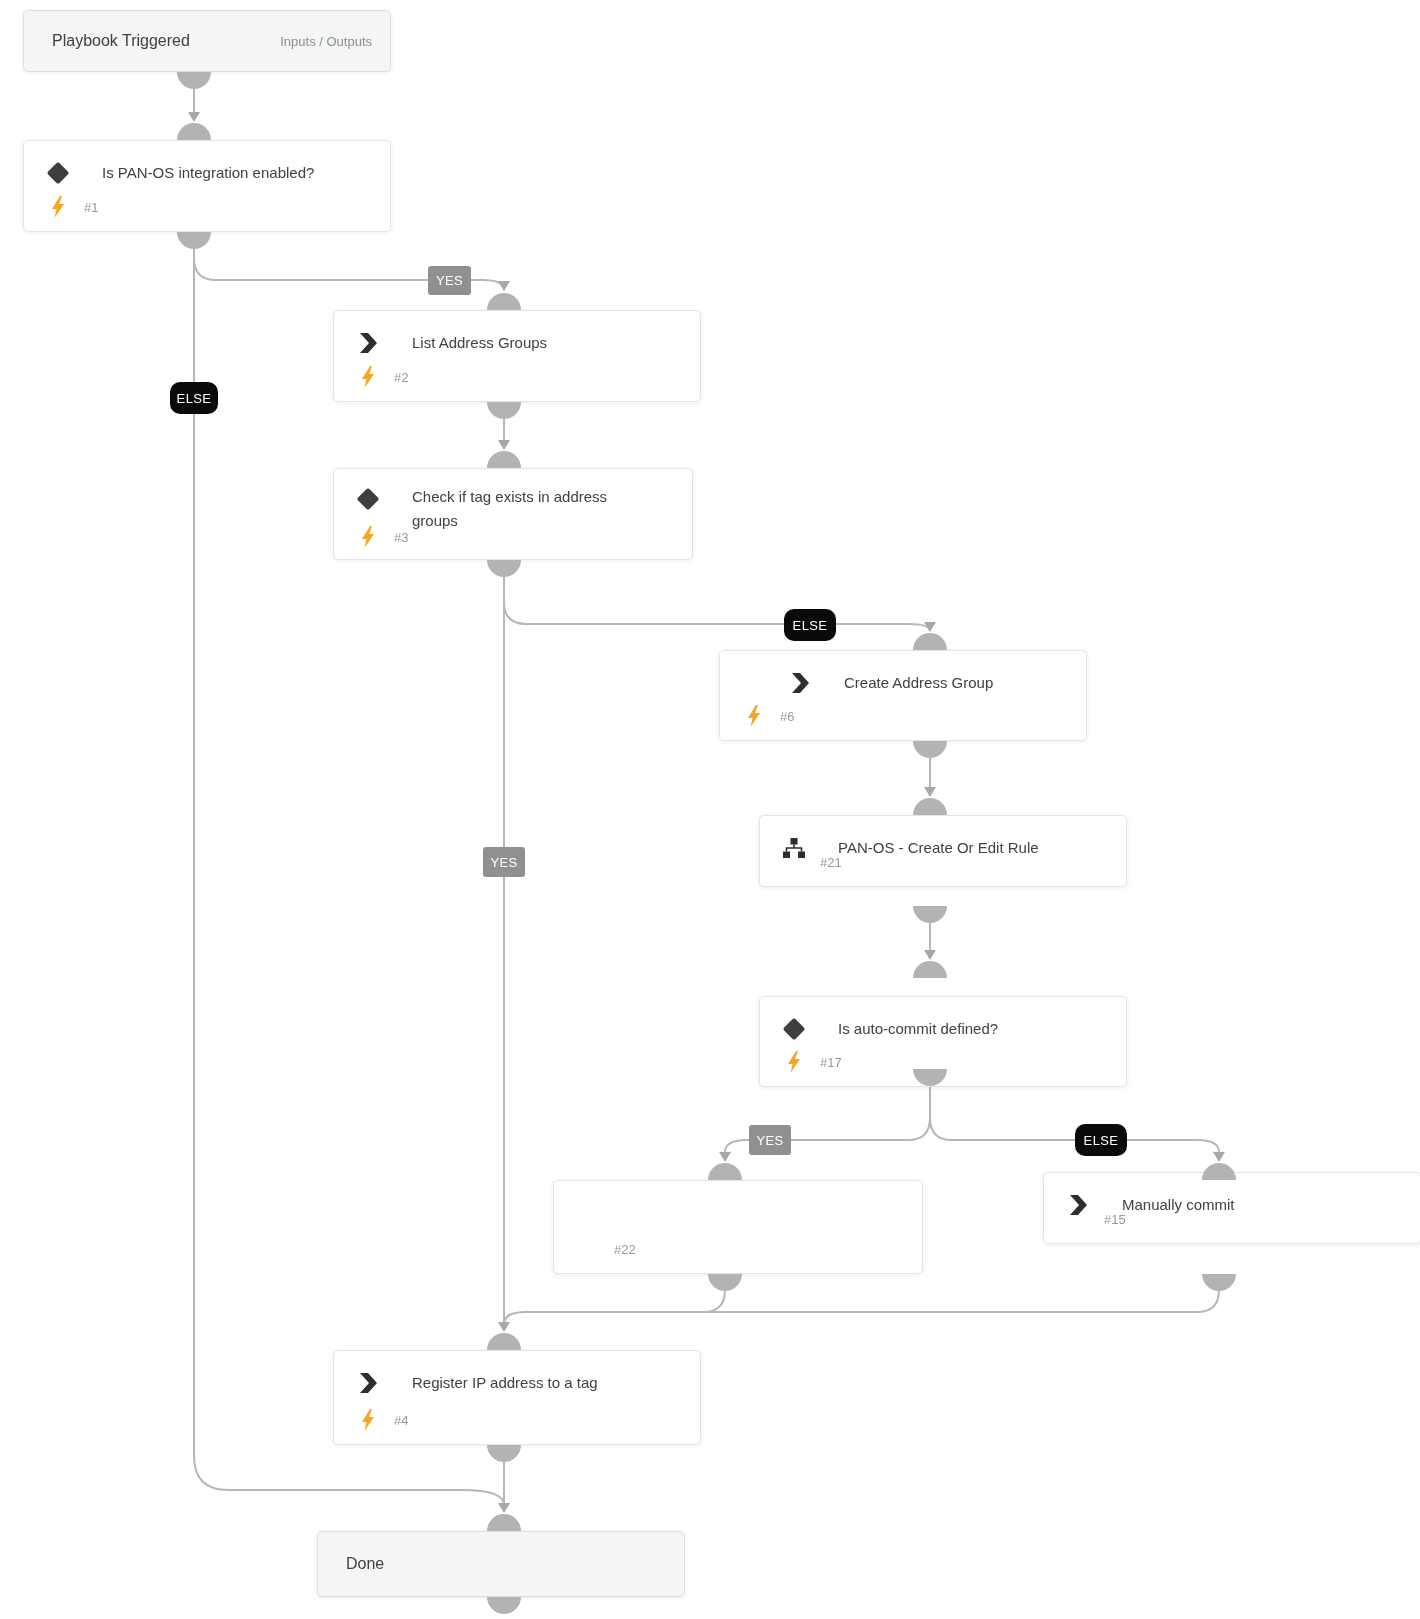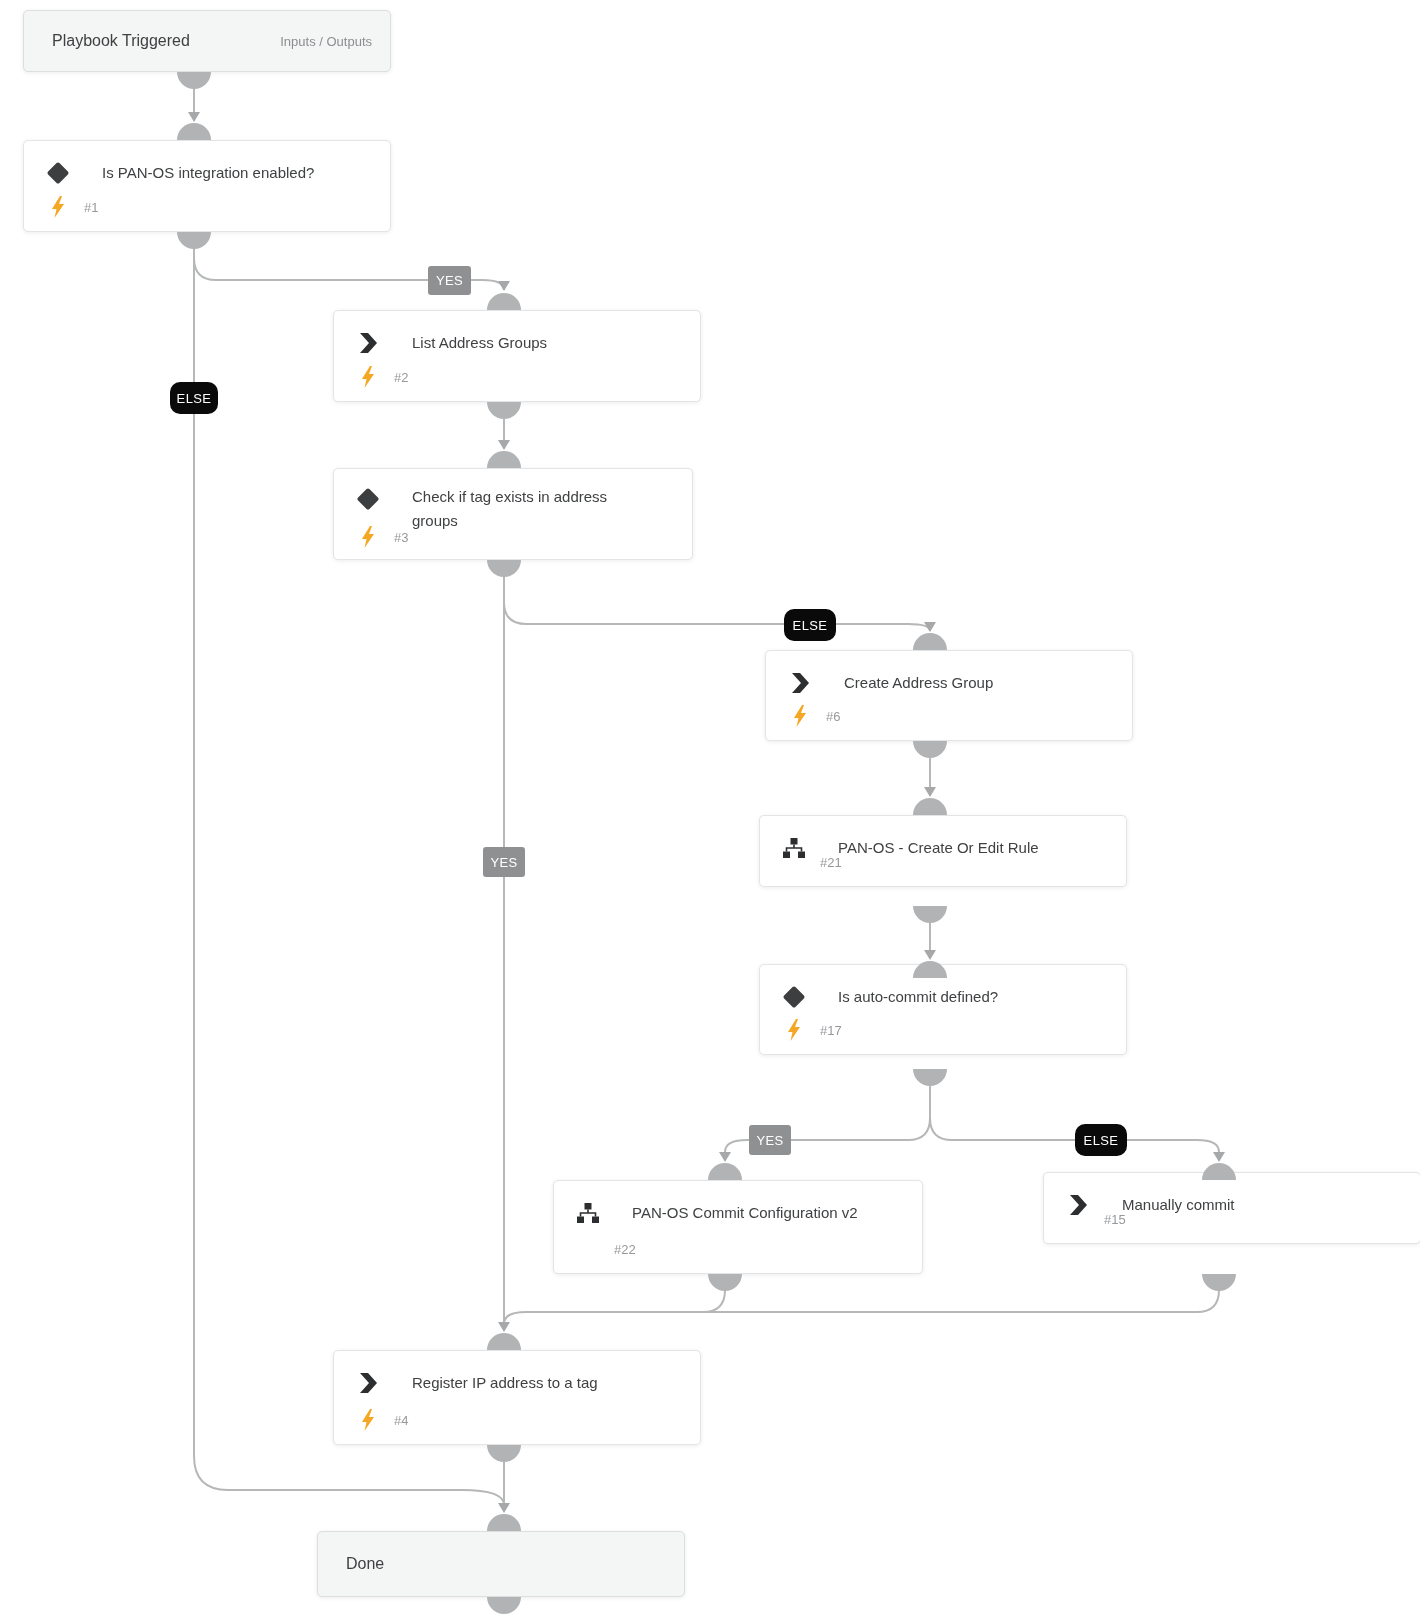--- a/index.html
+++ b/index.html
@@ -136,21 +136,21 @@
     <div class="meta" style="bottom:10px">
       <span class="iconslot">
         <svg width="14" height="22" viewBox="0 0 14 22">
             <path d="M9,0 L1,13 H5.5 L3.5,22 L13,8 H8 L11,0 Z" fill="#f5a623"></path>
           </svg>
       </span>
       <span class="tid">#3</span>
     </div>
   </div>
 
-  <div class="box" style="left:752px;top:650px;width:368px;height:91px;">
+  <div class="box" style="left:706px;top:650px;width:368px;height:91px;padding-left:46px;">
     <div class="toprow">
       <span class="iconslot">
         <svg width="18" height="20" viewBox="0 0 18 20">
             <polygon points="1,0 9,0 18,10 9,20 1,20 10,10" fill="#2c2e30"></polygon>
           </svg>
       </span>
       <span class="title">Create Address Group</span>
     </div>
     <div class="meta">
       <span class="iconslot">
@@ -173,49 +173,38 @@
         </svg>
       </span>
       <span class="title">PAN-OS - Create Or Edit Rule</span>
     </div>
     <div class="meta">
       <span class="iconslot"></span>
       <span class="tid">#21</span>
     </div>
   </div>
 
-  <div class="box" style="left:746px;top:964px;width:368px;height:91px;">
+  <div class="box" style="left:746px;top:996px;width:368px;height:91px;">
     <div class="toprow">
       <span class="iconslot">
           <span class="diamond"></span>
         </span>
       <span class="title">Is auto-commit defined?</span>
     </div>
     <div class="meta">
       <span class="iconslot">
         <svg width="14" height="22" viewBox="0 0 14 22">
             <path d="M9,0 L1,13 H5.5 L3.5,22 L13,8 H8 L11,0 Z" fill="#f5a623"></path>
           </svg>
       </span>
       <span class="tid">#17</span>
     </div>
   </div>
 
   <div class="box" style="left:540px;top:1180px;width:370px;height:94px;">
-    <div class="toprow">
-      <span class="iconslot">
-        <svg width="22" height="20" viewBox="0 0 22 20">
-          <rect x="7.5" y="0" width="7" height="6.5" fill="#2c2e30"></rect>
-          <rect x="0" y="13.5" width="7" height="6.5" fill="#2c2e30"></rect>
-          <rect x="15" y="13.5" width="7" height="6.5" fill="#2c2e30"></rect>
-          <path d="M11,6.5 V10 M3.5,13.5 V10 H18.5 V13.5" stroke="#2c2e30" stroke-width="1.6" fill="none"></path>
-        </svg>
-      </span>
-      <span class="title" style="max-width:290px">PAN-OS Commit Configuration v2</span>
-    </div>
     <div class="meta">
       <span class="iconslot"></span>
       <span class="tid">#22</span>
     </div>
   </div>
 
   <div class="box" style="left:1030px;top:1172px;width:378px;height:72px;">
     <div class="toprow">
       <span class="iconslot">
         <svg width="18" height="20" viewBox="0 0 18 20">

